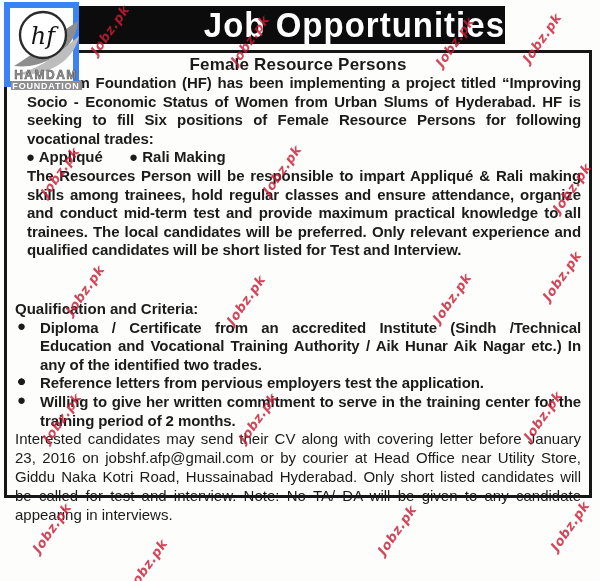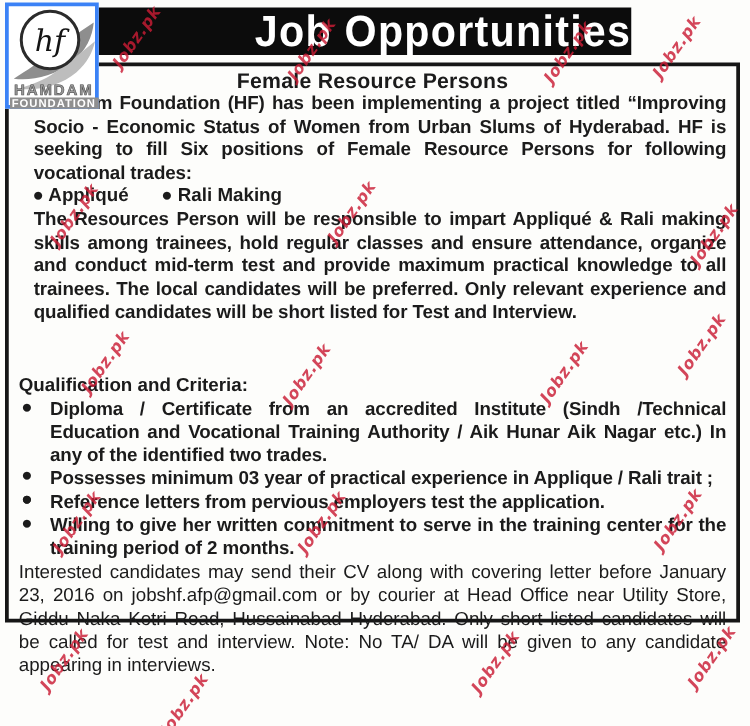--- a/index.html
+++ b/index.html
@@ -14,21 +14,21 @@
     background: #0c0c0c; display: flex; align-items: center; justify-content: flex-end;
     padding-left: 80px; box-sizing: border-box;
   }
   .banner-title {
     color: #ffffff; font-weight: bold; font-size: 33px; letter-spacing: 1px;
     white-space: nowrap; transform: scaleY(1.06);
   }
   
   .logo-box {
     position: absolute; left: 4px; top: 2px; width: 75px; height: 85px;
-    background: #ffffff; border: 3px solid #3b82f6; box-sizing: border-box; z-index: 10;
+    background: #ffffff; border: 6px solid #3b82f6; box-sizing: border-box; z-index: 10;
   }
   
   .ad-box {
     position: absolute; left: 4px; top: 50px; width: 588px; height: 448px;
     border: 3px solid #161616; box-sizing: border-box; padding: 2px 8px;
   }
   .pos-title { text-align: center; font-weight: bold; font-size: 17px; line-height: 19px; letter-spacing: 0.2px; }
   .para { font-weight: bold; font-size: 15px; line-height: 18.6px; text-align: justify; letter-spacing: -0.1px; margin-left: 12px; }
   .trades-line { text-align: left; font-weight: bold; font-size: 15px; line-height: 18.6px; }
   .trades-line .trade { margin: 0 11px; white-space: nowrap; }
@@ -76,21 +76,21 @@
     <span class="trade"><span>●</span> <span>Appliqué</span></span>
     <span class="trade"><span>●</span> <span>Rali Making</span></span>
   </div>
 
   <div class="para">The Resources Person will be responsible to impart Appliqué &amp; Rali making skills among trainees, hold regular classes and ensure attendance, organize and conduct mid-term test and provide maximum practical knowledge to all trainees. The local candidates will be preferred. Only relevant experience and qualified candidates will be short listed for Test and Interview.</div>
 
   <div class="section-heading">Qualification and Criteria:</div>
 
   <ul class="qual-list">
     <li class="qual-item"><span class="dot">●</span><span>Diploma / Certificate from an accredited Institute (Sindh /Technical Education and Vocational Training Authority / Aik Hunar Aik Nagar etc.) In any of the identified two trades.</span></li>
-    <li class="qual-item"><span class="dot">●</span><span>Possesses minimum 03 year of practical experience in Applique / Rali trait ;</span></li>
+    <li class="qual-item"><span class="dot">●</span></li>
     <li class="qual-item"><span class="dot">●</span></li>
     <li class="qual-item"><span class="dot">●</span><span>Reference letters from pervious employers test the application.</span></li>
     <li class="qual-item"><span class="dot">●</span><span>Willing to give her written commitment to serve in the training center for the training period of 2 months.</span></li>
   </ul>
 
   <div class="closing">Interested candidates may send their CV along with covering letter before January 23, 2016 on jobshf.afp@gmail.com or by courier at Head Office near Utility Store, Giddu Naka Kotri Road, Hussainabad Hyderabad. Only short listed candidates will be called for test and interview. Note: No TA/ DA will be given to any candidate appearing in interviews.</div>
 </div>
 
 <div class="wm" style="left:110px;top:30px">Jobz.pk</div>
 <div class="wm" style="left:250px;top:40px">Jobz.pk</div>

